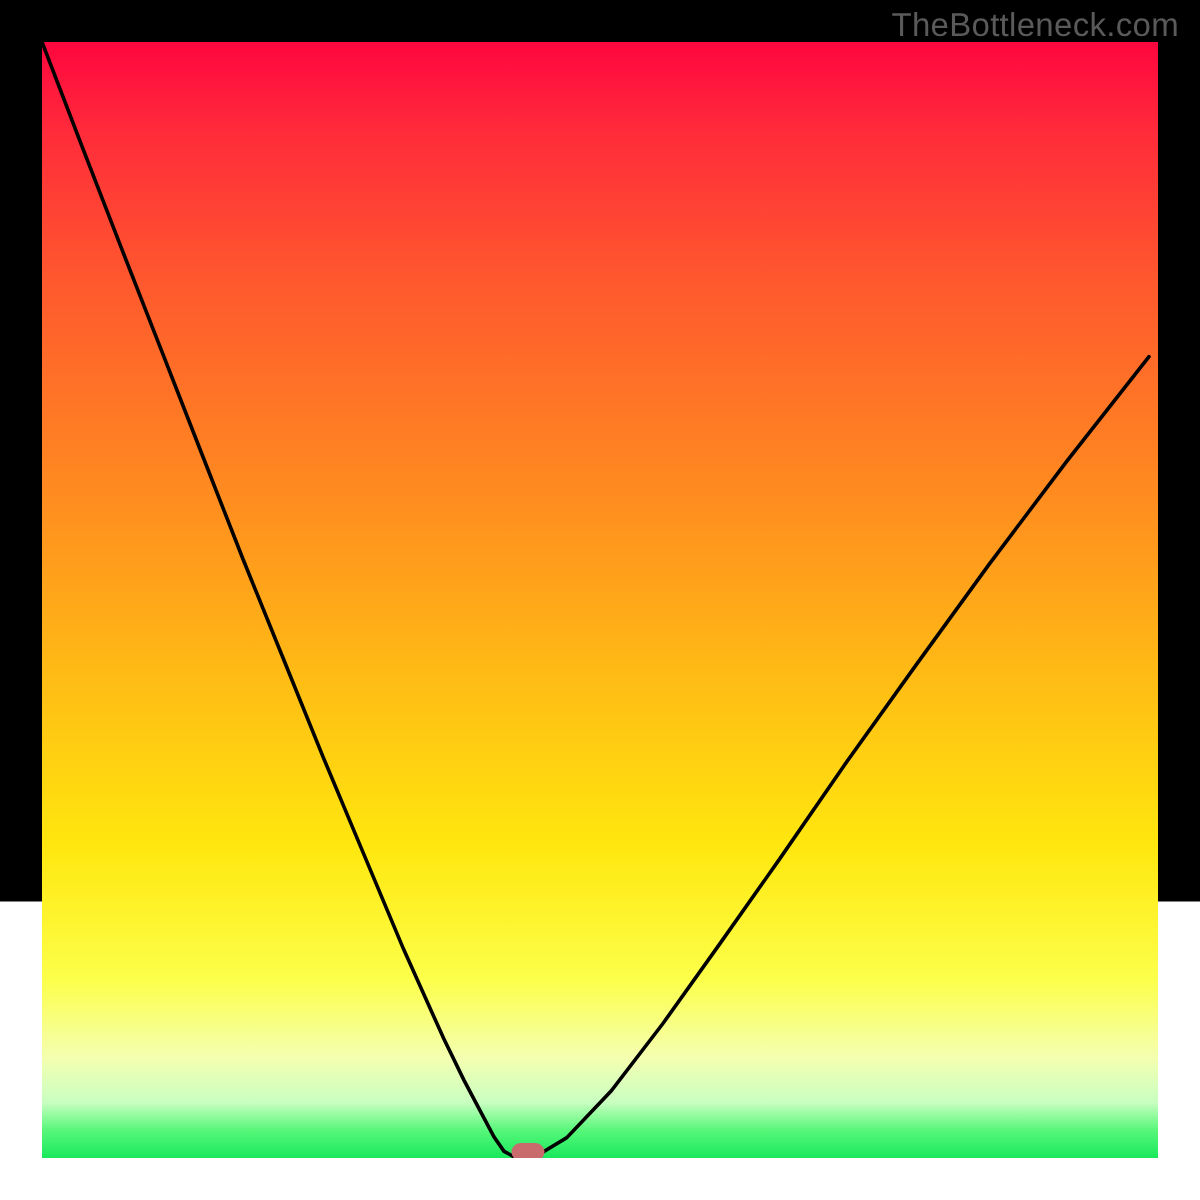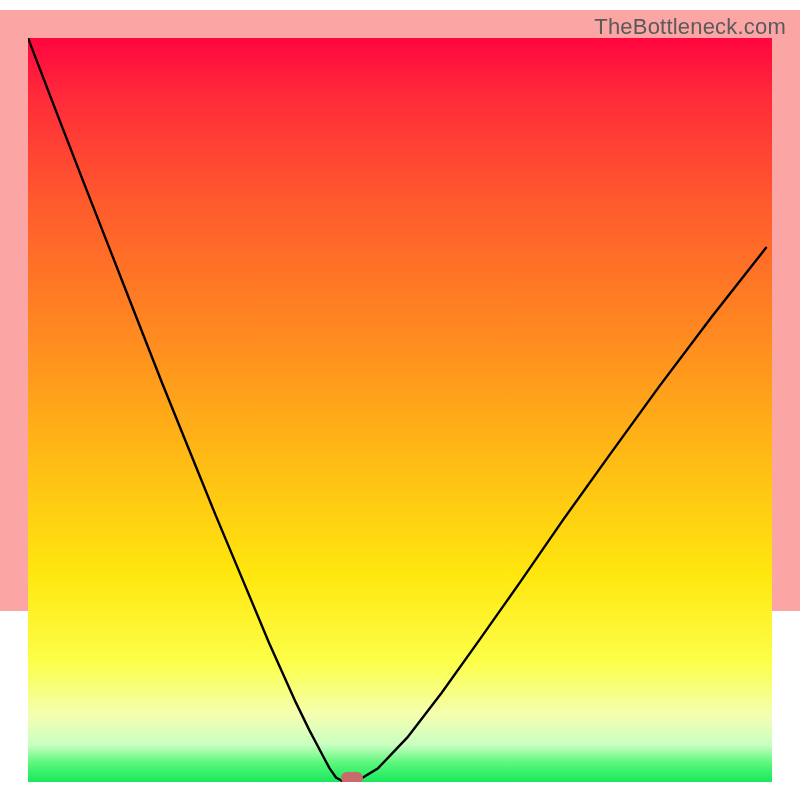--- a/index.html
+++ b/index.html
@@ -7,22 +7,21 @@
     padding: 0;
     width: 800px;
     height: 800px;
     overflow: hidden;
     font-family: Arial, Helvetica, sans-serif;
   }
   .canvas {
     position: relative;
     width: 800px;
     height: 601px;
-    background: #fca5a5;
-    margin-top: 10px;
+    background: #000000;
   }
   .watermark {
     position: absolute;
     top: 4px;
     right: 14px;
     color: #5a5a5a;
     font-size: 22px;
     font-weight: 500;
     letter-spacing: 0.2px;
     z-index: 5;

